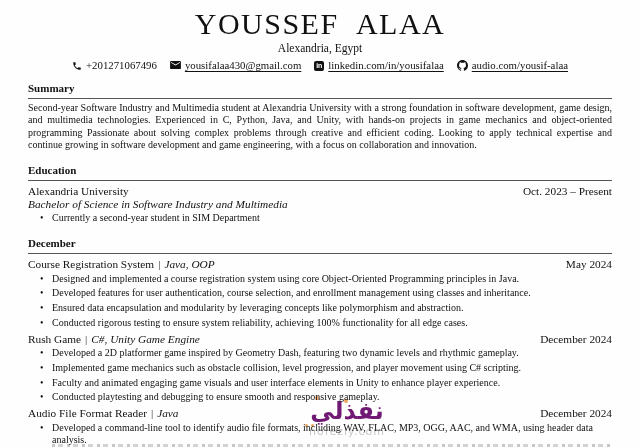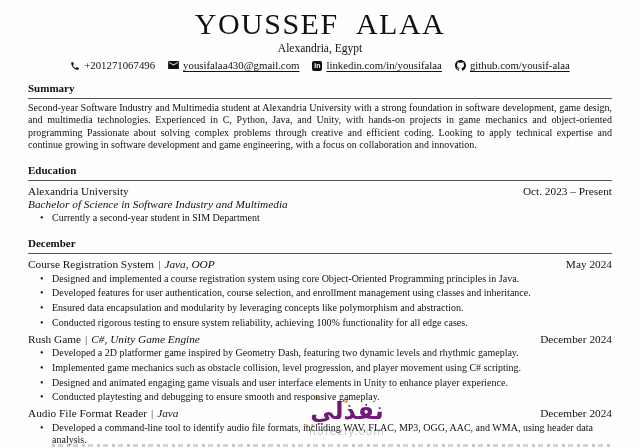--- a/index.html
+++ b/index.html
@@ -174,21 +174,21 @@
       <span class="li-badge">in</span>
       <span class="u">linkedin.com/in/yousifalaa</span>
     </span>
 
     <span class="contact-item">
       <span>
         <svg width="11" height="11" viewBox="0 0 16 16" fill="#111">
             <path d="M8 0C3.58 0 0 3.58 0 8c0 3.54 2.29 6.53 5.47 7.59.4.07.55-.17.55-.38 0-.19-.01-.82-.01-1.49-2.01.37-2.53-.49-2.69-.94-.09-.23-.48-.94-.82-1.13-.28-.15-.68-.52-.01-.53.63-.01 1.08.58 1.23.82.72 1.21 1.87.87 2.33.66.07-.52.28-.87.51-1.07-1.78-.2-3.64-.89-3.64-3.95 0-.87.31-1.59.82-2.15-.08-.2-.36-1.02.08-2.12 0 0 .67-.21 2.2.82.64-.18 1.32-.27 2-.27s1.36.09 2 .27c1.53-1.04 2.2-.82 2.2-.82.44 1.1.16 1.92.08 2.12.51.56.82 1.27.82 2.15 0 3.07-1.87 3.75-3.65 3.95.29.25.54.73.54 1.48 0 1.07-.01 1.93-.01 2.2 0 .21.15.46.55.38A8.01 8.01 0 0 0 16 8c0-4.42-3.58-8-8-8z"></path>
           </svg>
       </span>
-      <span class="u">github.com/yousif-alaa</span>
+      <span class="u">audio.com/yousif-alaa</span>
     </span>
   </div>
 
   <div class="sec-summary">
     <div class="section-title">Summary</div>
     <div class="summary-text">Second-year Software Industry and Multimedia student at Alexandria University with a strong foundation in software development, game design, and multimedia technologies. Experienced in C, Python, Java, and Unity, with hands-on projects in game mechanics and object-oriented programming Passionate about solving complex problems through creative and efficient coding. Looking to apply technical expertise and continue growing in software development and game engineering, with a focus on collaboration and innovation.</div>
   </div>
 
   <div class="sec-education">
     <div class="section-title">Education</div>
@@ -227,21 +227,21 @@
     <div class="project">
       <div class="row2 proj-head">
         <span>
           <span class="b">Rush Game</span><span class="sep">|</span><span class="i">C#, Unity Game Engine</span>
         </span>
         <span class="b">December 2024</span>
       </div>
       <ul class="bullets">
         <li>Developed a 2D platformer game inspired by Geometry Dash, featuring two dynamic levels and rhythmic gameplay.</li>
         <li>Implemented game mechanics such as obstacle collision, level progression, and player movement using C# scripting.</li>
-        <li>Designed and animated engaging game visuals and user interface elements in Unity to enhance player experience.</li>
+        <li>Faculty and animated engaging game visuals and user interface elements in Unity to enhance player experience.</li>
         <li>Conducted playtesting and debugging to ensure smooth and responsive gameplay.</li>
       </ul>
     </div>
 
     <div class="project">
       <div class="row2 proj-head">
         <span>
           <span class="b">Audio File Format Reader</span><span class="sep">|</span><span class="i">Java</span>
         </span>
         <span class="b">December 2024</span>

